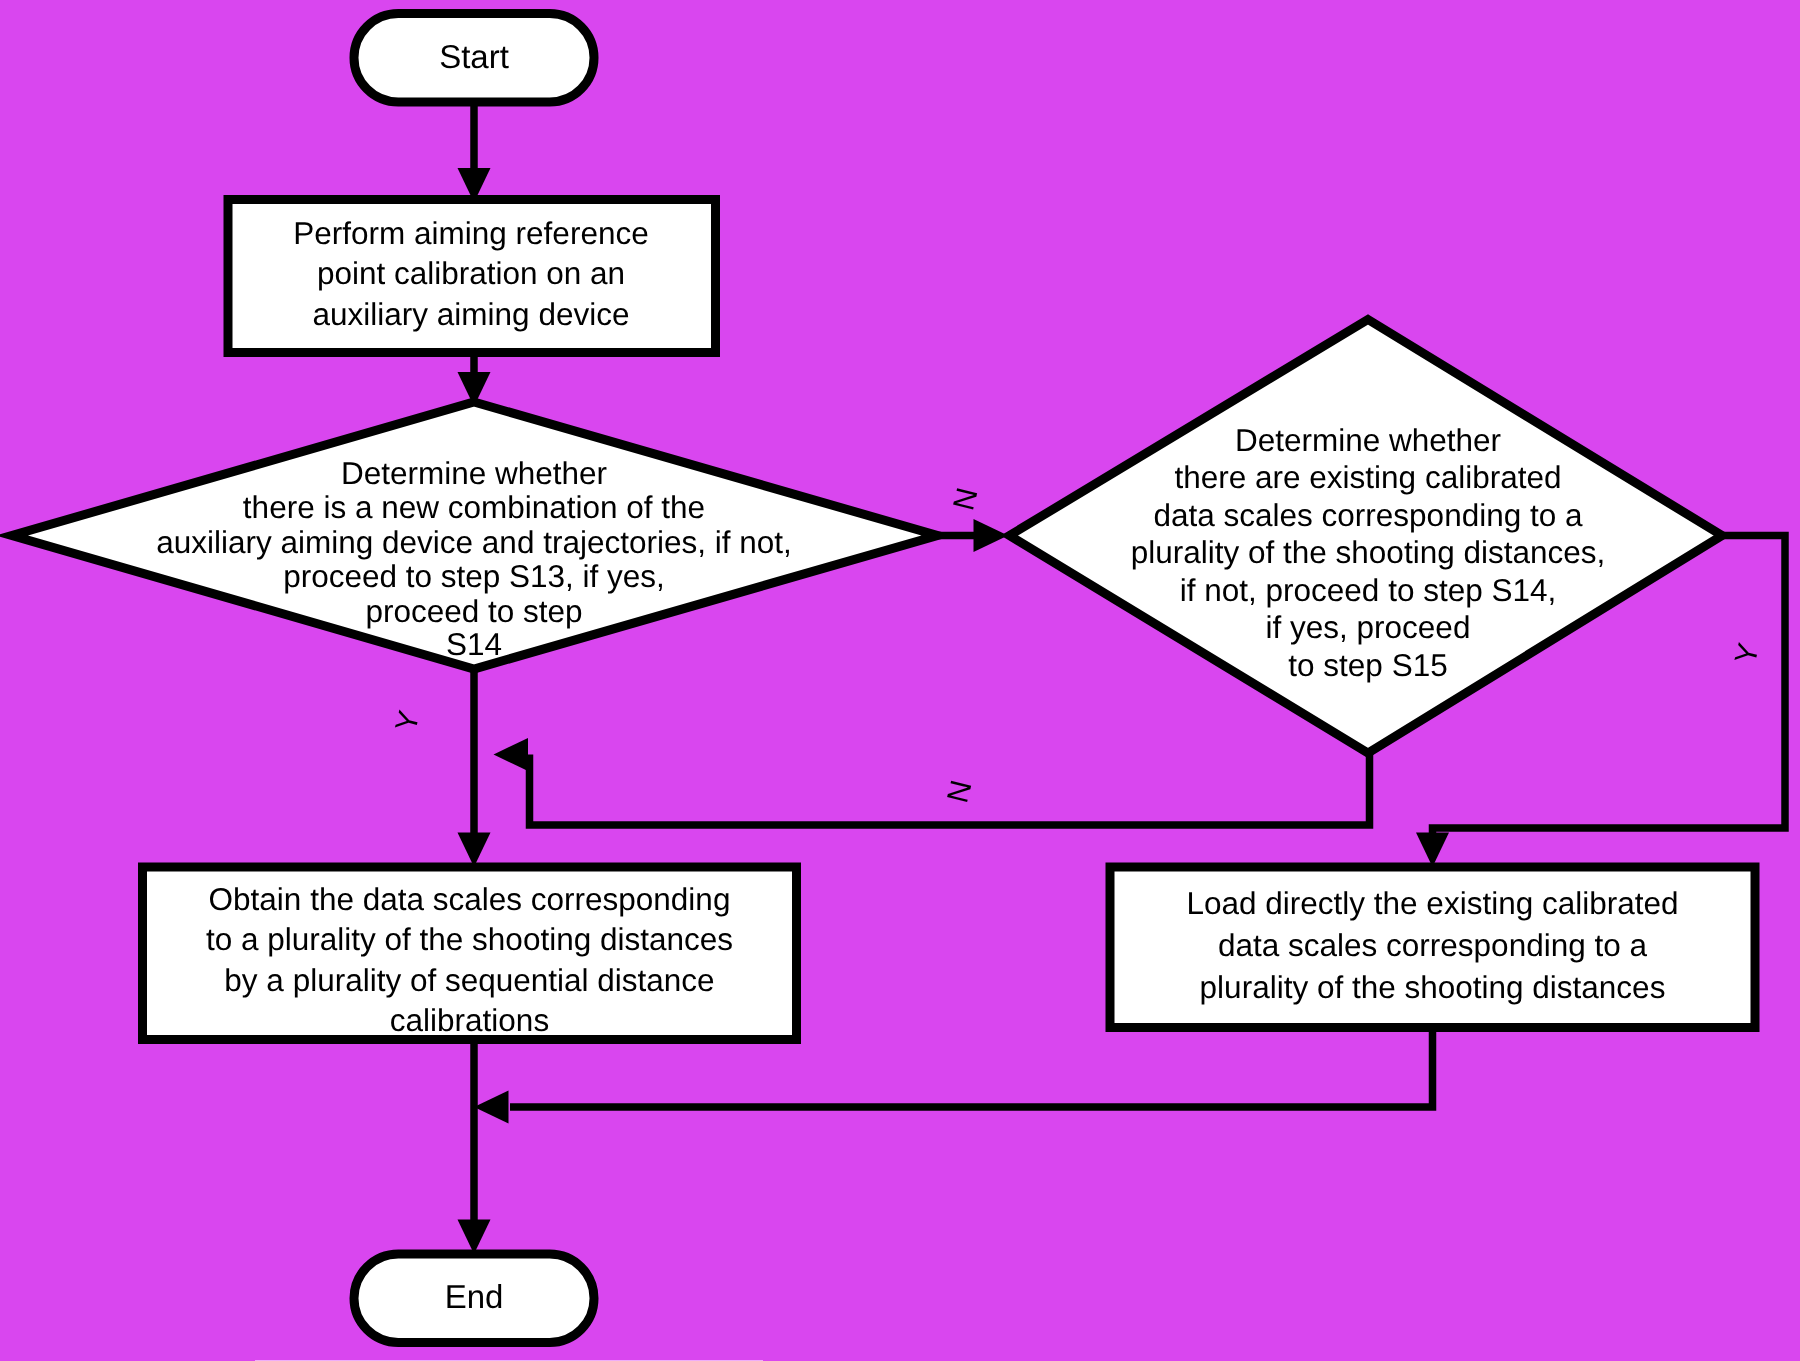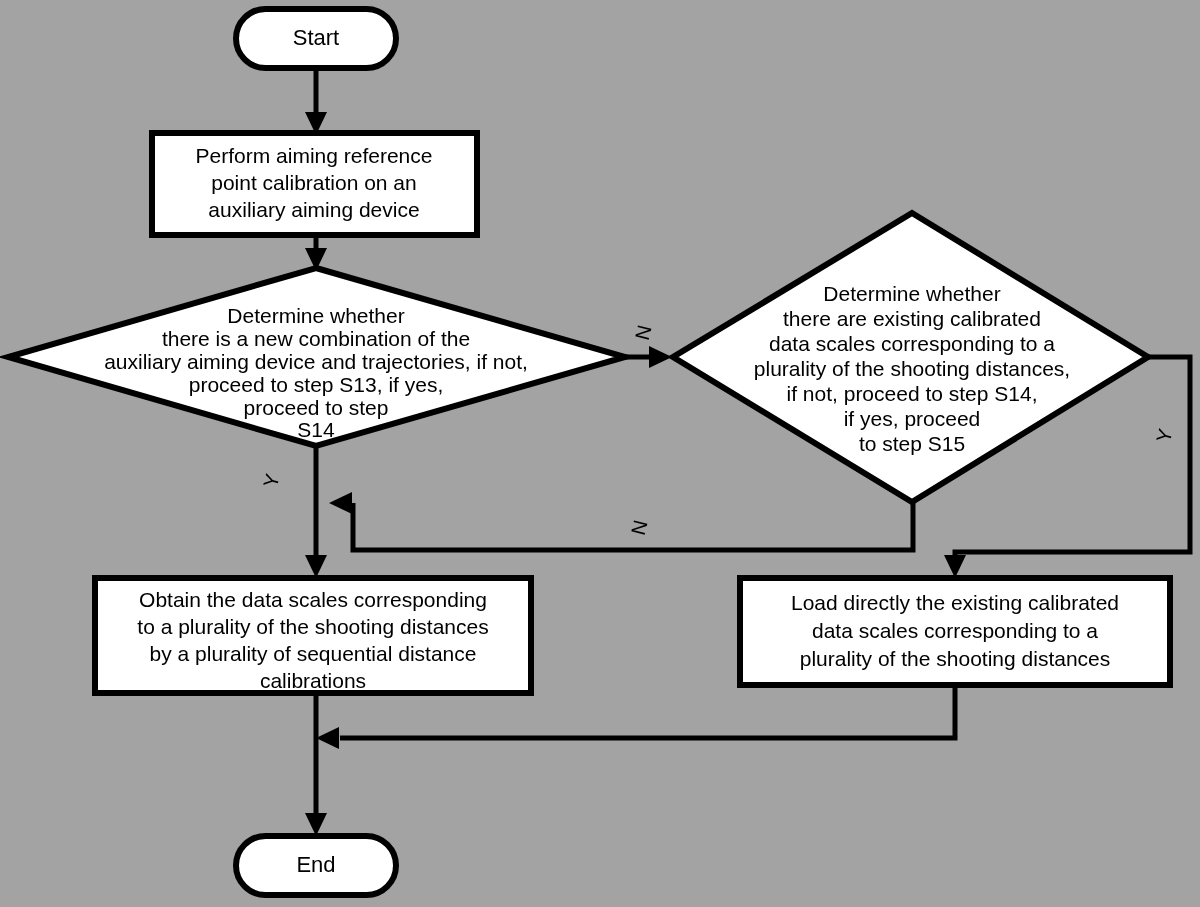--- a/index.html
+++ b/index.html
@@ -7,21 +7,21 @@
     padding: 0;
     background: #ffffff;
   }
   body {
     font-family: "Liberation Sans", sans-serif;
   }
   #flowchart-canvas {
     position: relative;
     width: 1200px;
     height: 907px;
-    background: #a3a3a3;
+    background: #d946ef;
     overflow: hidden;
   }
   svg.diagram {
     display: block;
     width: 1200px;
     height: 907px;
   }
   .shape-stroke {
     fill: #ffffff;
     stroke: #000000;

